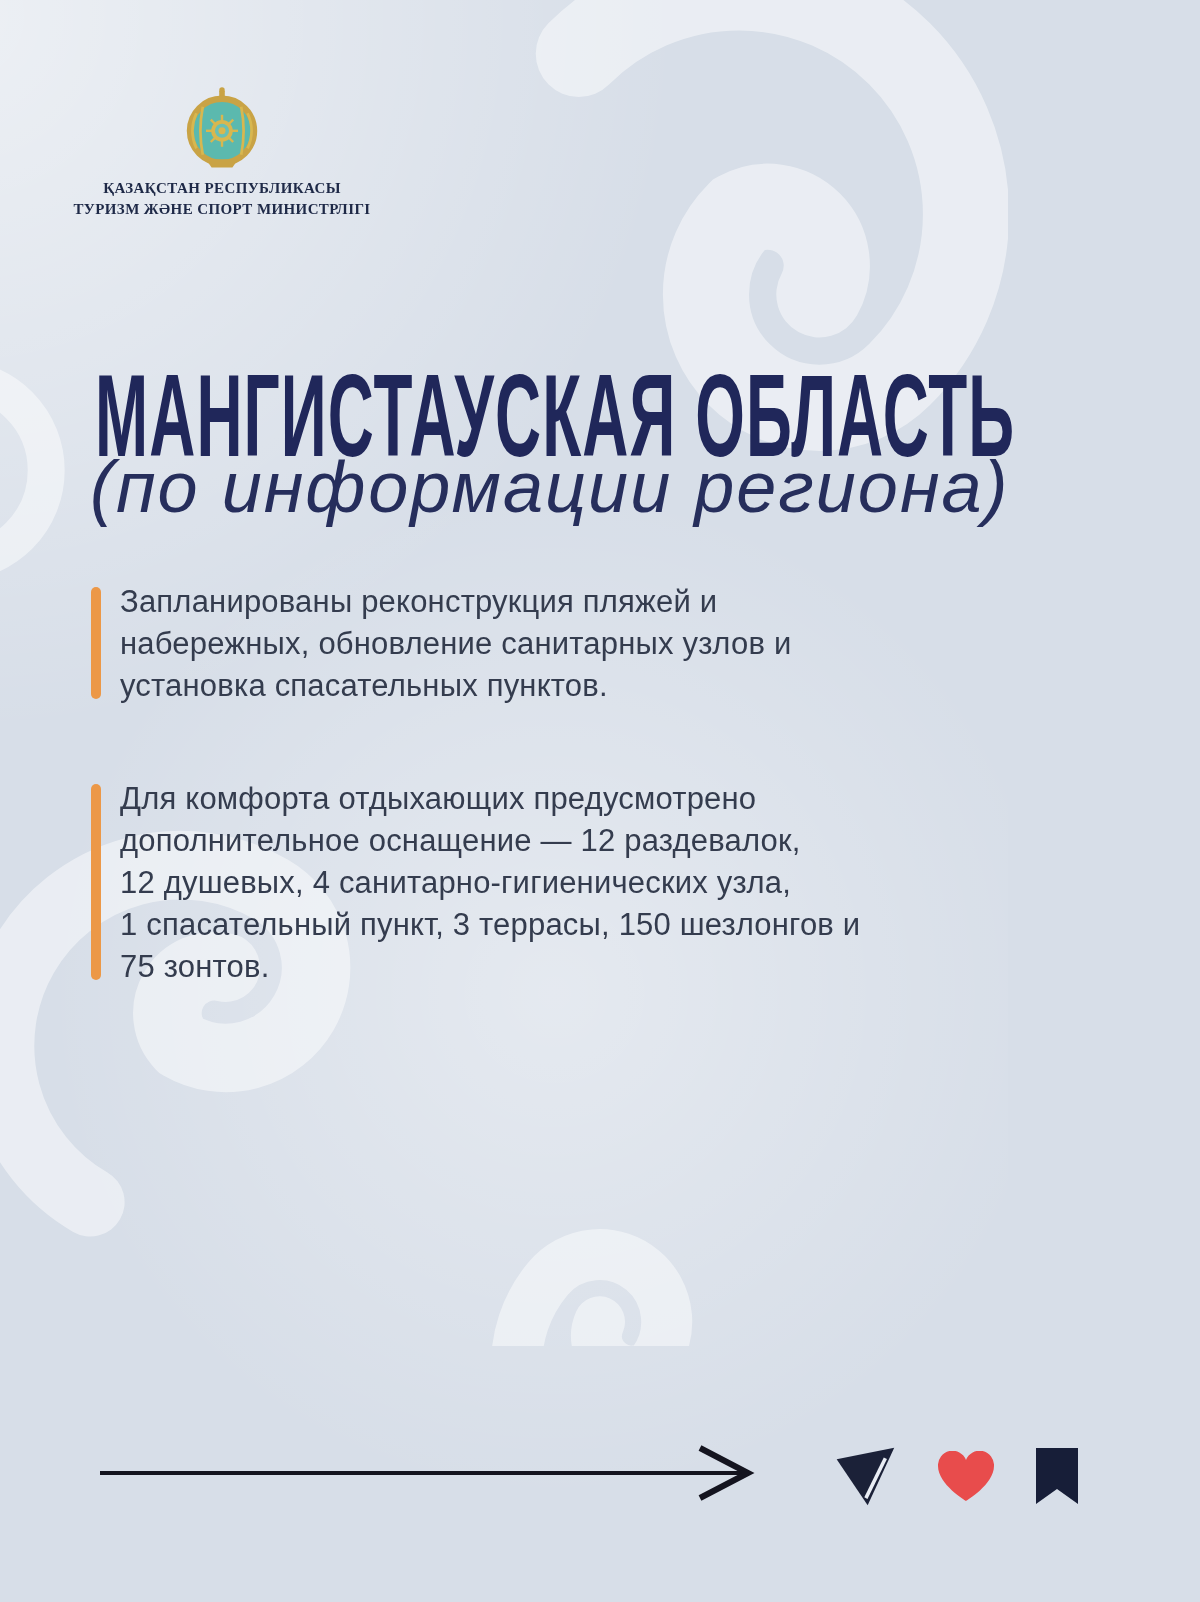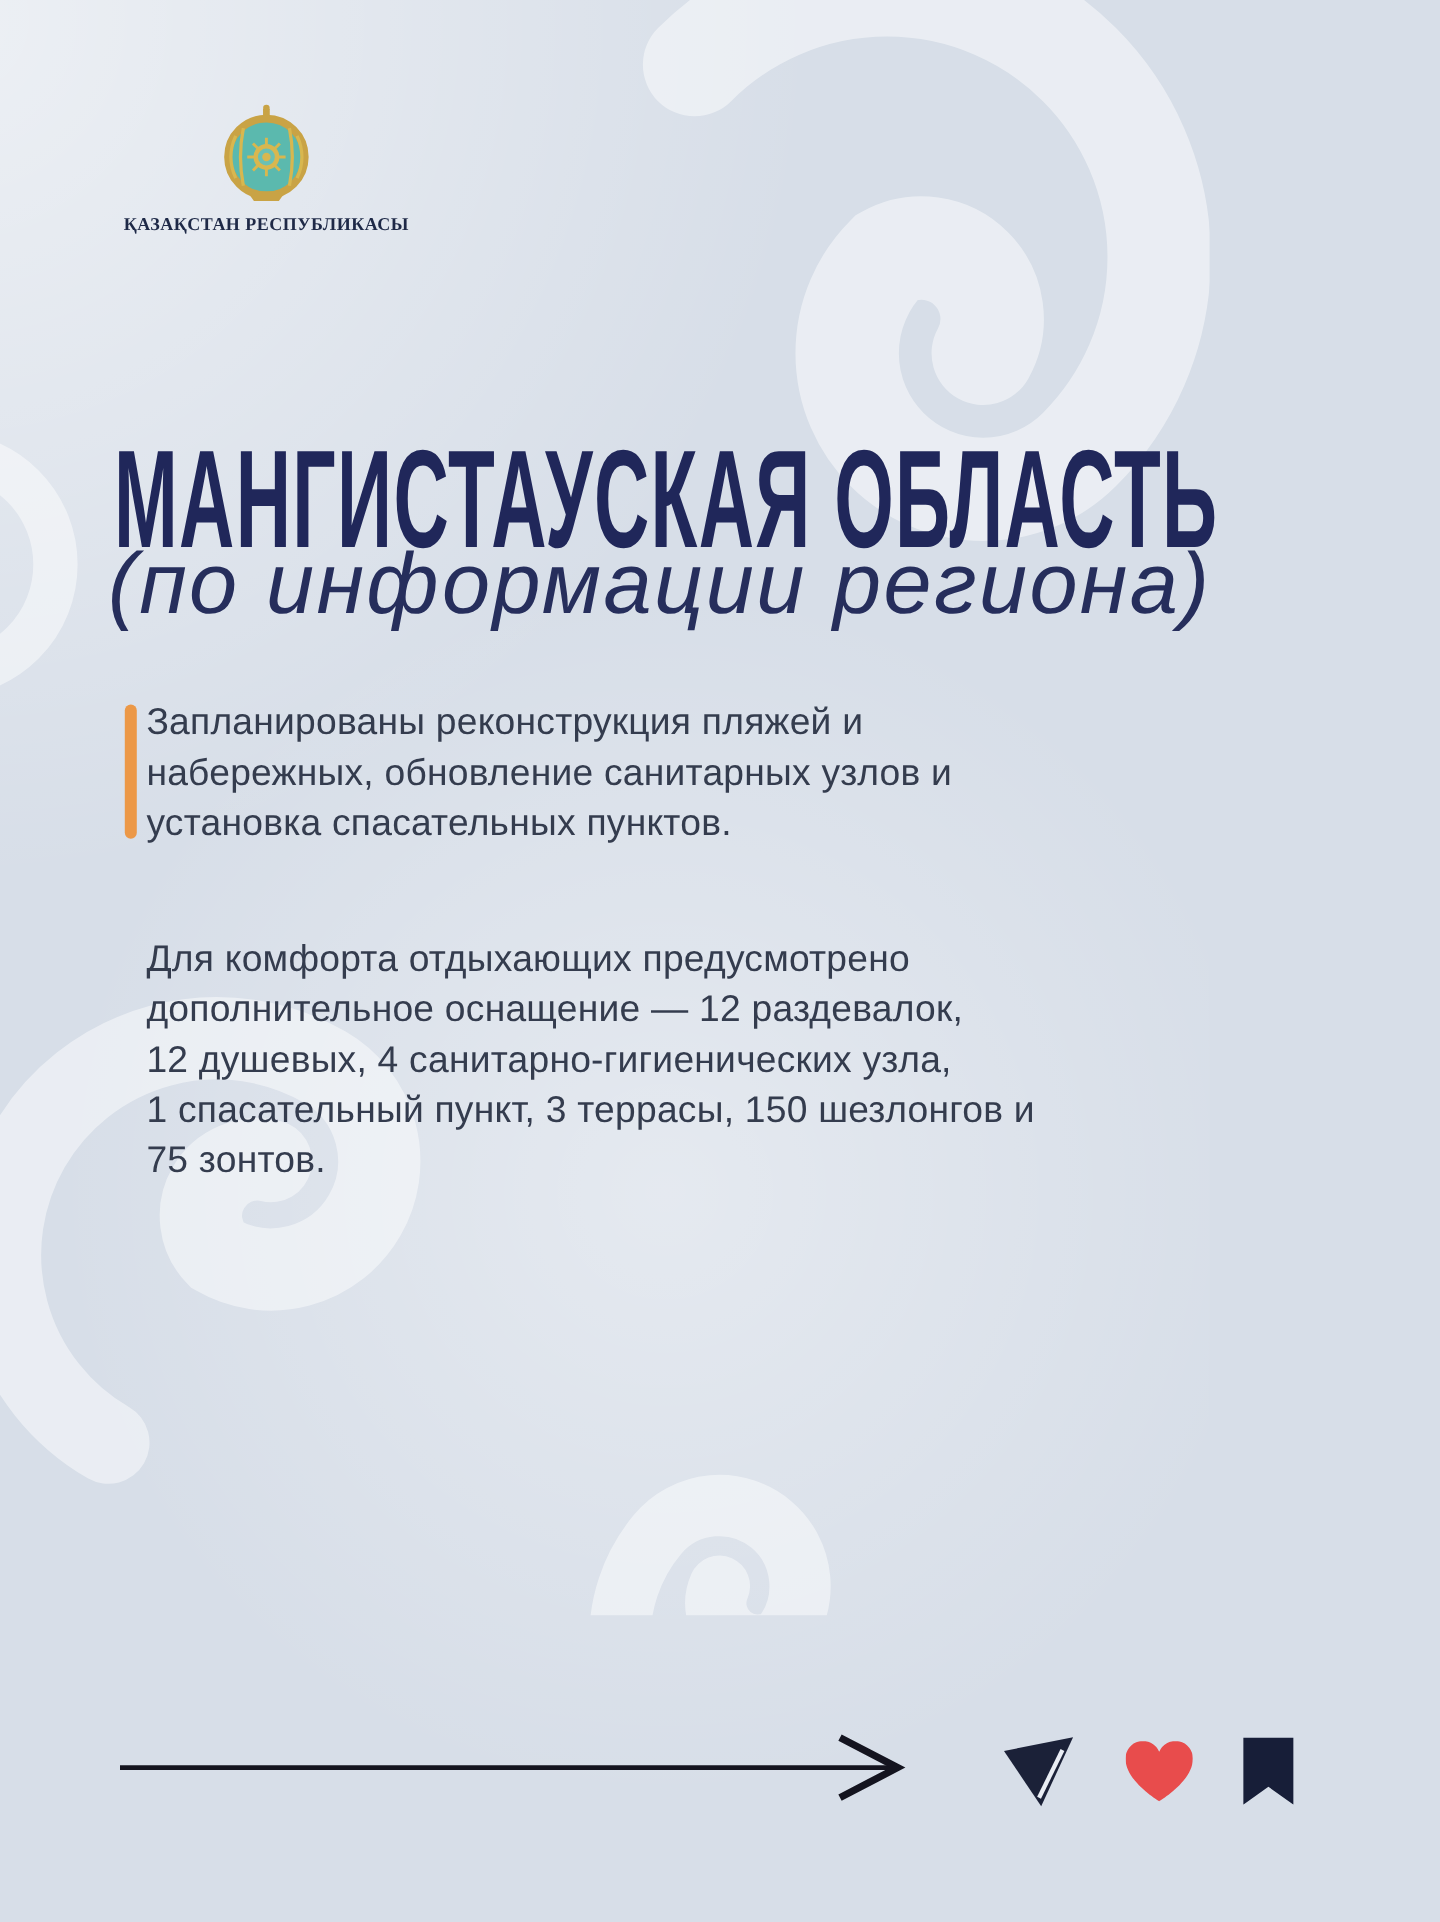--- a/index.html
+++ b/index.html
@@ -53,25 +53,25 @@
     font-size: 72px; line-height: 64px;
     font-style: italic;
     font-weight: 500;
     letter-spacing: 2px;
     white-space: nowrap;
     color: #262e5c;
   }
 
   
   .point {
-    position: absolute; left: 104px; width: 960px;
-    display: flex; gap: 8px;
+    position: absolute; left: 91px; width: 960px;
+    display: flex; gap: 19px;
   }
   .point-1 { top: 581px; }
-  .point-2 { top: 778px; align-items: flex-end; }
+  .point-2 { top: 778px; }
   .accent-bar {
     flex: 0 0 10px; width: 10px;
     border-radius: 5px;
     background: #ec9847;
     margin: 6px 0 8px 0;
   }
   .point p {
     font-size: 31px; line-height: 42px;
     font-weight: 400;
     color: #343c4e;
@@ -131,20 +131,21 @@
           <line x1="36" y1="42" x2="64" y2="70"></line>
           <line x1="64" y1="42" x2="36" y2="70"></line>
         </g>
         <circle cx="50" cy="56" r="13.5" fill="#d8b74f"></circle>
         <circle cx="50" cy="56" r="8.8" fill="#6ac0b4"></circle>
         <circle cx="50" cy="56" r="4.4" fill="#d8b74f"></circle>
         <path d="M30 92 L70 92 L63 102 L37 102 Z" fill="#c9a345"></path>
       </svg>
       <div class="ministry">
         <span>ҚАЗАҚСТАН РЕСПУБЛИКАСЫ</span>
+        <span>ТУРИЗМ ЖӘНЕ СПОРТ МИНИСТРЛІГІ</span>
       </div>
     </div>
 
     <h1 class="title">МАНГИСТАУСКАЯ ОБЛАСТЬ</h1>
     <div class="subtitle">(по информации региона)</div>
 
     <div class="point point-1">
       <div class="accent-bar"></div>
       <p>Запланированы реконструкция пляжей и
 набережных, обновление санитарных узлов и

